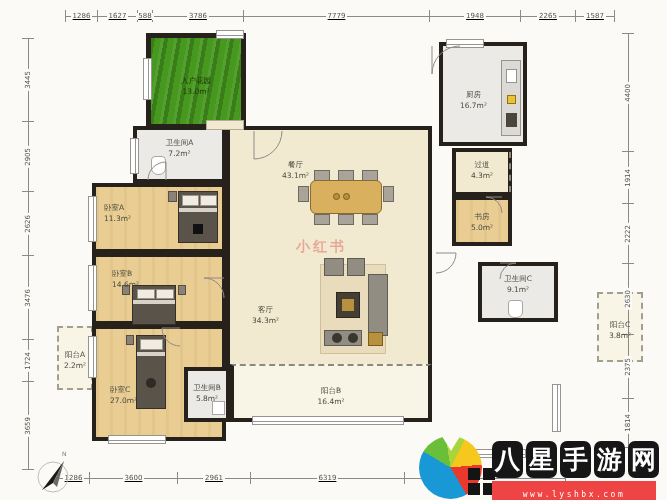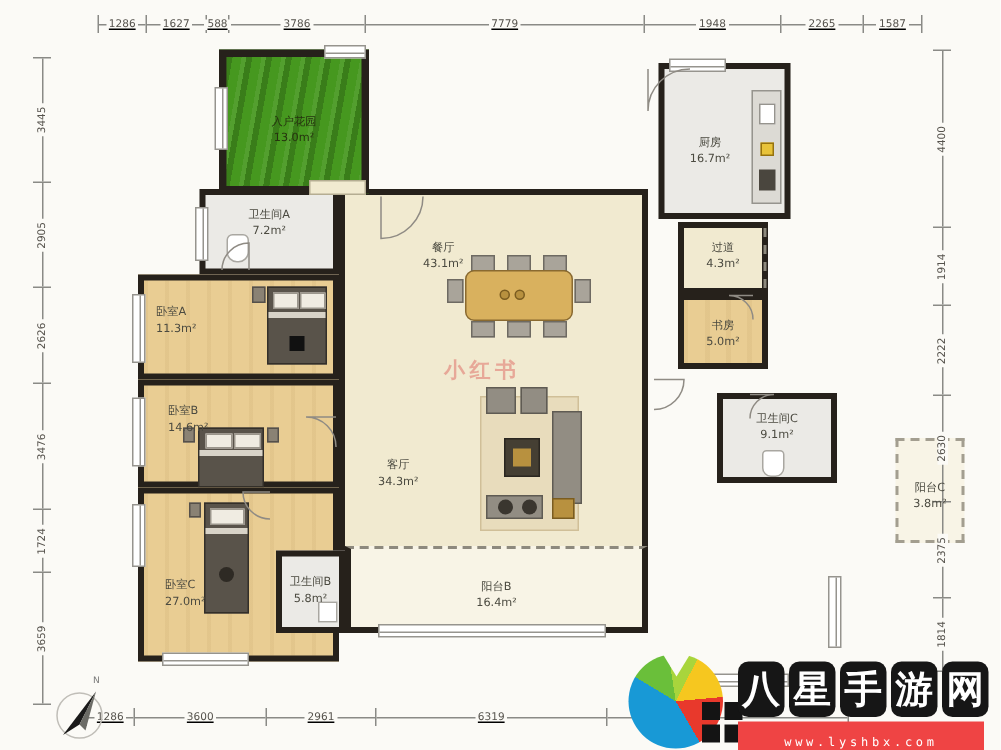--- a/index.html
+++ b/index.html
@@ -221,20 +221,26 @@
     </div>
     <div class="furn bed" style="left:36px;top:28px;width:44px;height:40px;">
       <div class="pil" style="left:4px;top:3px;width:16px;height:8px;"></div>
       <div class="pil" style="left:23px;top:3px;width:16px;height:8px;"></div>
       <div class="furn" style="left:0;top:14px;width:42px;height:4px;background:#d8d3c8;"></div>
     </div>
     <div class="furn nst" style="left:26px;top:28px;width:8px;height:10px;"></div>
     <div class="furn nst" style="left:82px;top:28px;width:8px;height:10px;"></div>
   </div>
 
+  <div class="balc" style="left:57px;top:326px;width:36px;height:64px;">
+    <div class="rlabel" style="left:50%;top:22px;transform:translateX(-50%);">
+      <span>阳台A</span>
+      <span>2.2m²</span>
+    </div>
+  </div>
 
   <div class="room f-wood" style="left:92px;top:325px;width:134px;height:116px;">
     <div class="rlabel" style="left:14px;top:56px;text-align:left;">
       <span>卧室C</span>
       <span>27.0m²</span>
     </div>
     <div class="furn bed" style="left:40px;top:6px;width:30px;height:74px;">
       <div class="pil" style="left:3px;top:3px;width:21px;height:9px;"></div>
       <div class="furn" style="left:0;top:16px;width:28px;height:4px;background:#d8d3c8;"></div>
       <div class="furn" style="left:9px;top:42px;width:10px;height:10px;border-radius:50%;background:#2e2a24;"></div>

